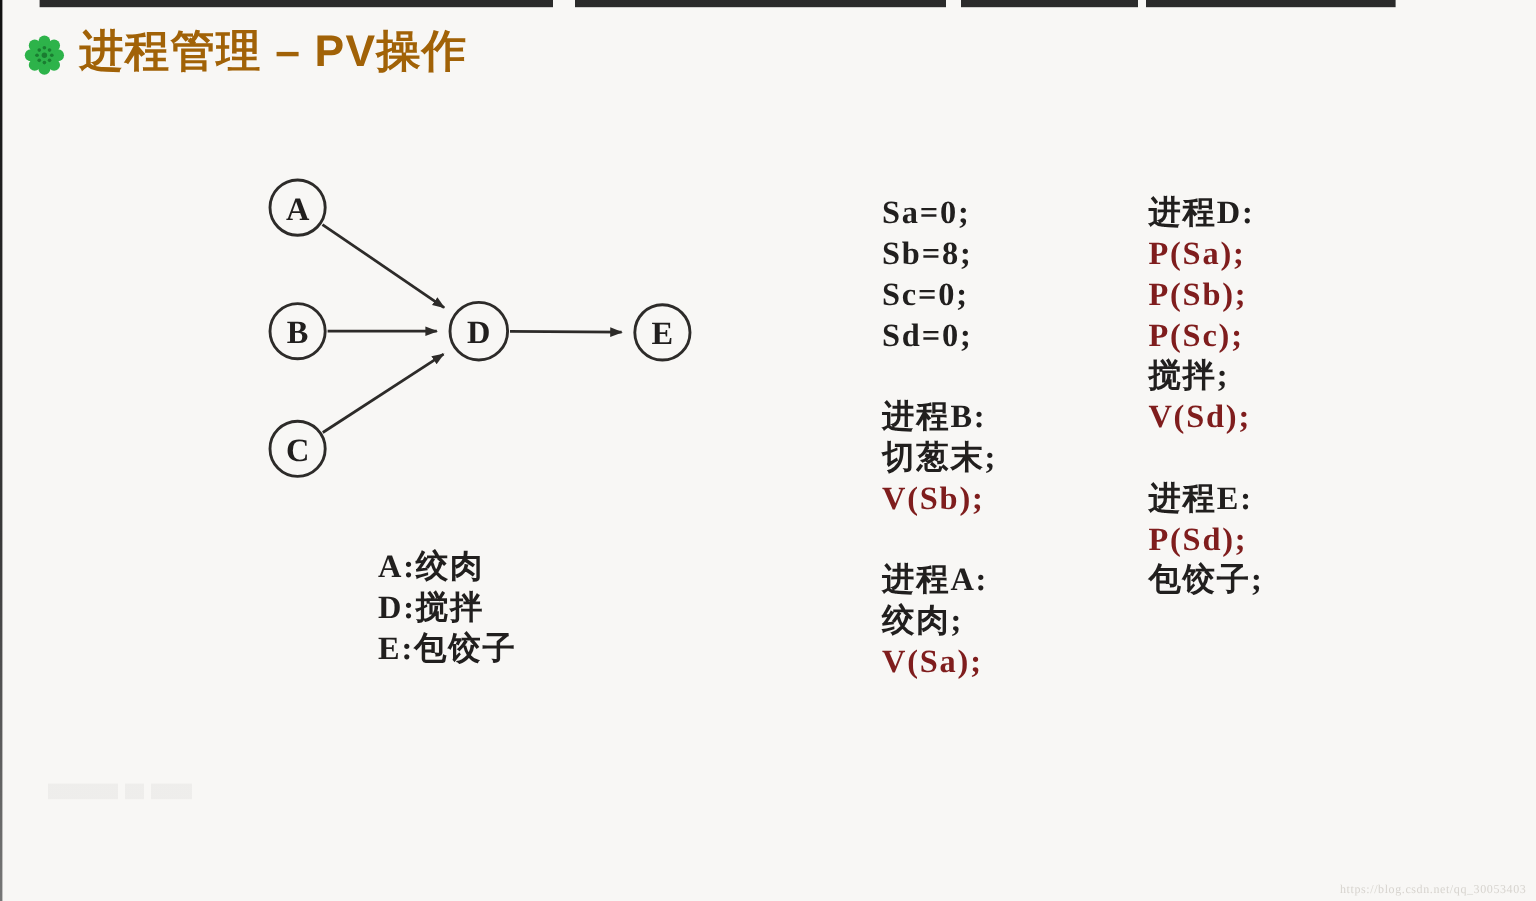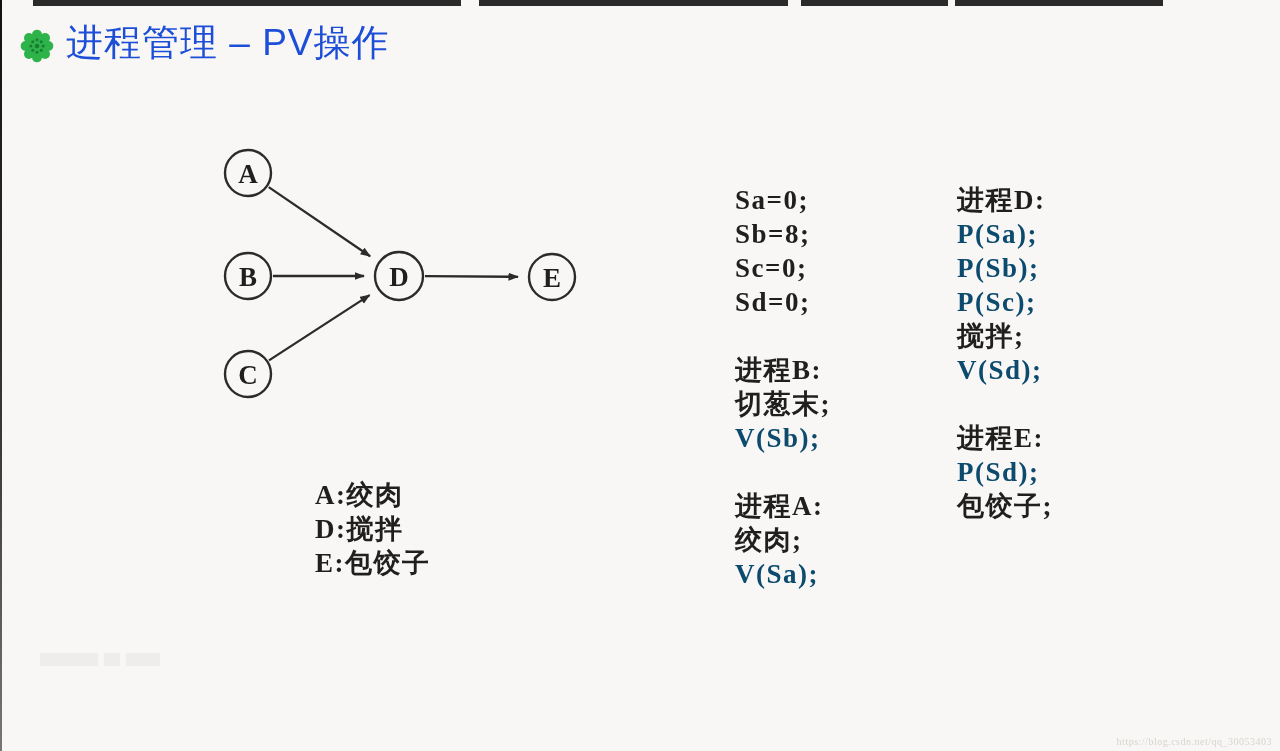--- a/index.html
+++ b/index.html
@@ -29,43 +29,43 @@
       rgba(0,0,0,.04) 0,rgba(0,0,0,.04) 58px,transparent 58px,transparent 64px,
       rgba(0,0,0,.04) 64px,rgba(0,0,0,.04) 80px,transparent 80px,transparent 86px,
       rgba(0,0,0,.04) 86px,rgba(0,0,0,.04) 120px);
   }
 
   
   .slide-header{position:absolute;left:18px;top:18px;display:flex;align-items:center;}
   .bullet-icon{width:38px;height:38px;display:inline-block;margin-right:10px;margin-top:6px;}
   .slide-title{
     margin:0;font-family:"Liberation Sans","DejaVu Sans",sans-serif;
-    font-size:37px;font-weight:400;color:#1d4ed8;letter-spacing:1px;white-space:nowrap;
+    font-size:37px;font-weight:700;color:#a16207;letter-spacing:1px;white-space:nowrap;
   }
 
   
   .graph{position:absolute;left:180px;top:130px;width:460px;height:300px;}
   .node-circle{fill:#f8f7f5;stroke:#2d2b29;stroke-width:2.4px;}
   .node-label{
     font-family:"Liberation Serif","DejaVu Serif",serif;font-size:27px;font-weight:600;
     fill:#211f1e;text-anchor:middle;dominant-baseline:central;
   }
   .edge{stroke:#2d2b29;stroke-width:2.3px;}
   .arrow-fill{fill:#2d2b29;}
 
   
   .legend,.code-col{
     position:absolute;font-size:27px;line-height:34px;font-weight:600;
-    color:#211f1e;letter-spacing:1.5px;white-space:nowrap;margin-top:23px;
+    color:#211f1e;letter-spacing:1.5px;white-space:nowrap;
   }
   .legend{left:315px;top:455px;}
   .col1{left:735px;top:160px;}
   .col2{left:957px;top:160px;}
   .code-block{margin:0 0 34px 0;}
-  .code-line.red{color:#0c4a6e;}
+  .code-line.red{color:#7f1d1d;}
 
   .watermark{
     position:absolute;right:8px;bottom:4px;
     font-family:Liberation Serif, serif;
     font-size:10px;color:#d7d4cf;letter-spacing:.5px;
   }
 </style>
 </head>
 <body>
 

